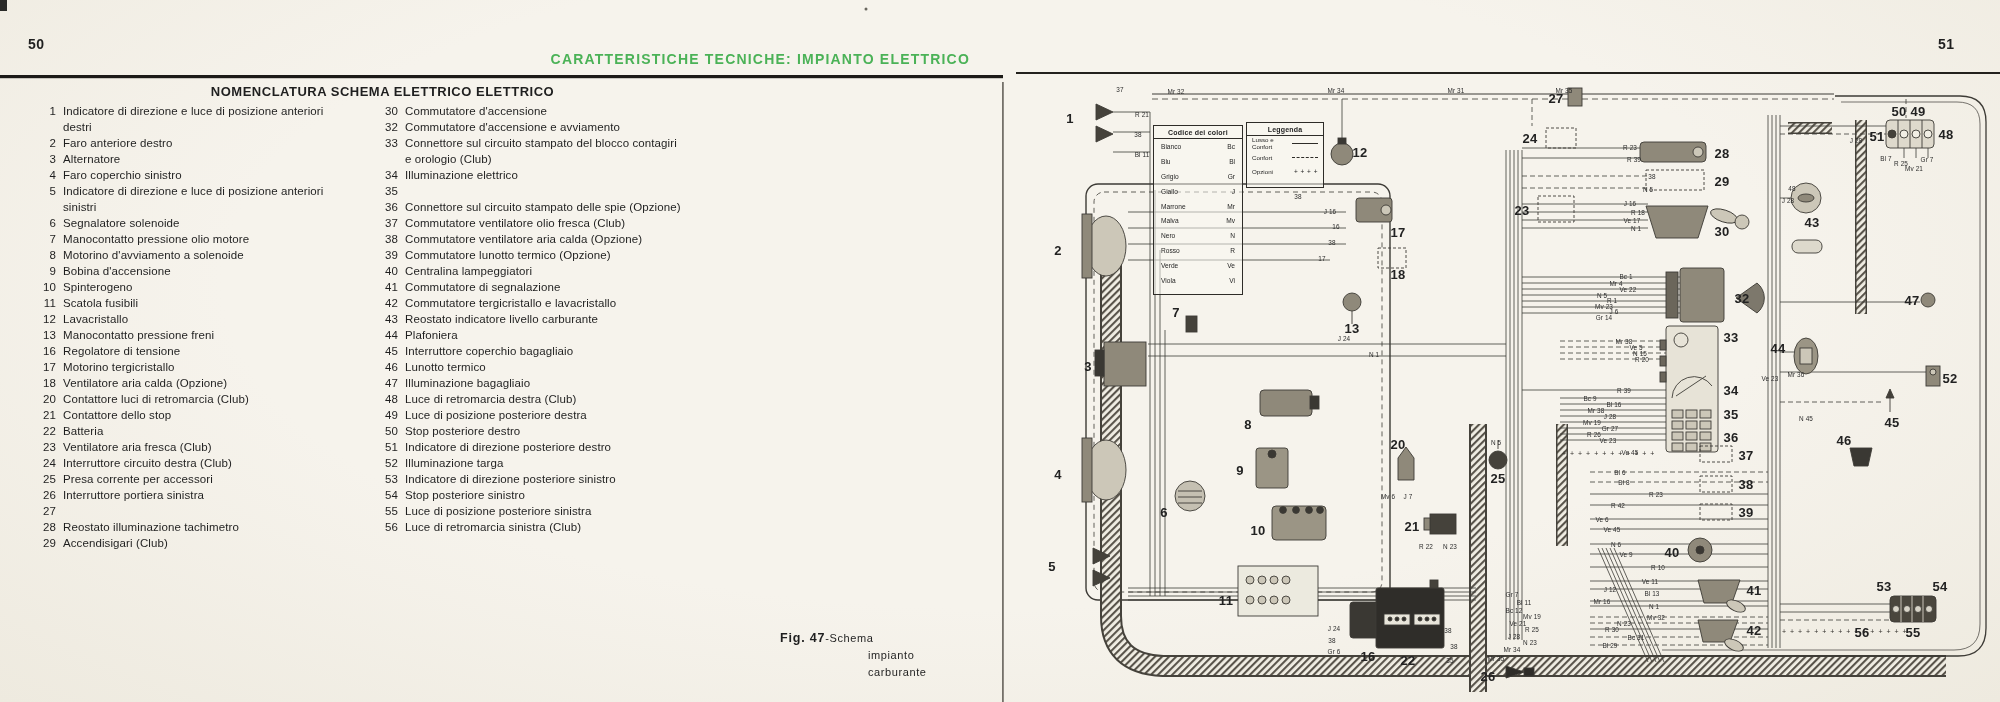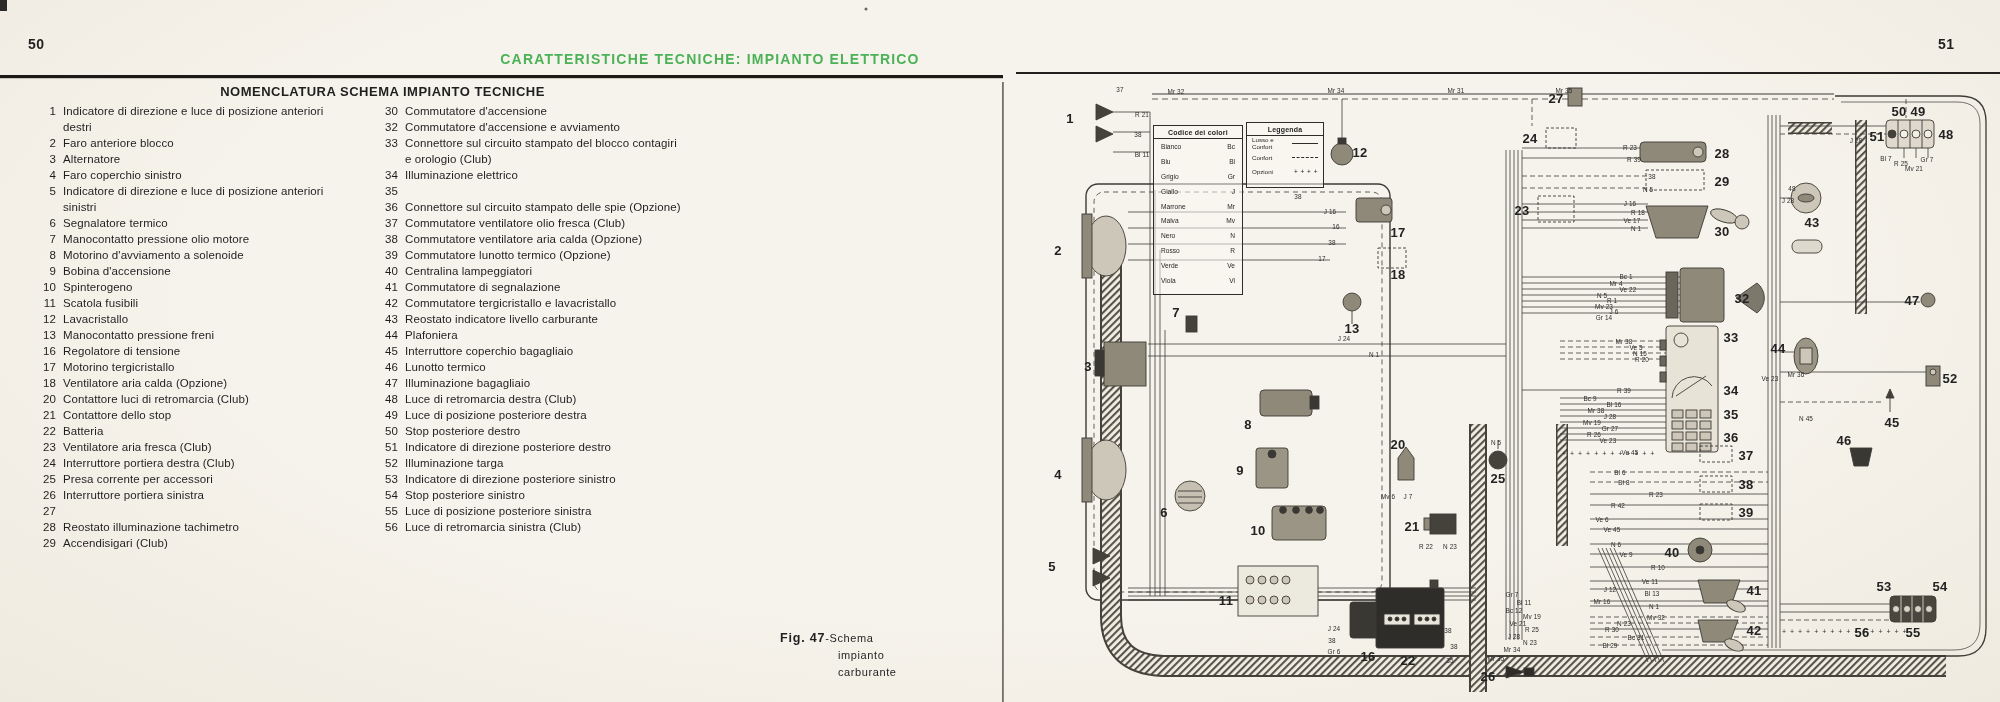--- a/index.html
+++ b/index.html
@@ -2,33 +2,33 @@
 <html><head>
 <meta charset="utf-8">
 <style>
   html,body{margin:0;padding:0;background:#d8d5cc;}
   #stage{position:relative;width:2000px;height:702px;overflow:hidden;
          background:radial-gradient(ellipse at 50% 40%, #f6f3ec 55%, #eeeadf 100%);
          font-family:"Liberation Sans", sans-serif;color:#1f1f1f;}
   .abs{position:absolute;}
   
   .pagenum{font-weight:bold;font-size:14px;letter-spacing:.5px;}
-  #green-header{left:450px;top:51px;width:520px;text-align:center;font-weight:bold;
+  #green-header{left:450px;top:51px;width:520px;text-align:right;font-weight:bold;
                 font-size:14px;letter-spacing:1.2px;}
   #nom-title{left:150px;top:84px;width:465px;text-align:center;font-weight:bold;
              font-size:13px;letter-spacing:.5px;}
   .nom-col{position:absolute;top:103px;}
   #nom-left{left:30px;width:342px;}
   #nom-right{left:372px;width:425px;}
   .nom-item{display:flex;line-height:16px;font-size:11.5px;letter-spacing:.1px;white-space:nowrap;}
   .nom-num{width:26px;text-align:right;margin-right:7px;flex:none;}
   .nom-txt div{line-height:16px;}
   #fig-caption{left:780px;top:630px;font-size:11px;letter-spacing:.6px;line-height:17px;}
   #fig-caption b{font-size:12.5px;letter-spacing:.8px;}
-  #fig-caption .cap2{margin-left:58px;}
+  #fig-caption .cap2{margin-left:88px;}
   
   .legend-box{position:absolute;border:1.6px solid #2e2c28;background:rgba(250,248,242,.55);}
   .legend-title{text-align:center;font-size:7px;font-weight:bold;letter-spacing:.2px;
                 border-bottom:1.4px solid #2e2c28;padding:3px 2px 2px;}
   .cc-row{display:flex;justify-content:space-between;align-items:center;
           padding:0 7px;font-size:6.6px;height:14.9px;}
   .lg-row{display:flex;justify-content:space-between;align-items:center;
           padding:0 5px;font-size:6.2px;height:14px;}
   .lg-sample{width:26px;flex:none;margin-left:3px;}
   .lg-solid{border-top:1.2px solid #2e2c28;height:0;}
@@ -331,34 +331,34 @@
         <circle cx="1907" cy="609" r="3.5" fill="#d8d4c8"></circle>
       <circle cx="1918" cy="609" r="3.5" fill="#d8d4c8"></circle>
         <circle cx="1929" cy="609" r="3.5" fill="#d8d4c8"></circle>
     </g>
   </svg>
 
   <div class="abs pagenum" style="left:28px;top:36px">50</div>
 
   <div class="abs" id="green-header" style="color: rgb(75, 178, 87);">CARATTERISTICHE TECNICHE: IMPIANTO ELETTRICO</div>
 
-  <div class="abs" id="nom-title">NOMENCLATURA SCHEMA IMPIANTO TECNICHE</div>
+  <div class="abs" id="nom-title">NOMENCLATURA SCHEMA ELETTRICO ELETTRICO</div>
 
   <div class="nom-col" id="nom-left">
       <div class="nom-item">
         <span class="nom-num">1</span>
         <span class="nom-txt">
           <div>Indicatore di direzione e luce di posizione anteriori</div>
           <div>destri</div>
         </span>
       </div>
       <div class="nom-item">
         <span class="nom-num">2</span>
         <span class="nom-txt">
-          <div>Faro anteriore blocco</div>
+          <div>Faro anteriore destro</div>
         </span>
       </div>
       <div class="nom-item">
         <span class="nom-num">3</span>
         <span class="nom-txt">
           <div>Alternatore</div>
         </span>
       </div>
       <div class="nom-item">
         <span class="nom-num">4</span>
@@ -369,21 +369,21 @@
       <div class="nom-item">
         <span class="nom-num">5</span>
         <span class="nom-txt">
           <div>Indicatore di direzione e luce di posizione anteriori</div>
           <div>sinistri</div>
         </span>
       </div>
       <div class="nom-item">
         <span class="nom-num">6</span>
         <span class="nom-txt">
-          <div>Segnalatore termico</div>
+          <div>Segnalatore solenoide</div>
         </span>
       </div>
       <div class="nom-item">
         <span class="nom-num">7</span>
         <span class="nom-txt">
           <div>Manocontatto pressione olio motore</div>
         </span>
       </div>
       <div class="nom-item">
         <span class="nom-num">8</span>
@@ -459,21 +459,21 @@
       </div>
       <div class="nom-item">
         <span class="nom-num">23</span>
         <span class="nom-txt">
           <div>Ventilatore aria fresca (Club)</div>
         </span>
       </div>
       <div class="nom-item">
         <span class="nom-num">24</span>
         <span class="nom-txt">
-          <div>Interruttore portiera destra (Club)</div>
+          <div>Interruttore circuito destra (Club)</div>
         </span>
       </div>
       <div class="nom-item">
         <span class="nom-num">25</span>
         <span class="nom-txt">
           <div>Presa corrente per accessori</div>
         </span>
       </div>
       <div class="nom-item">
         <span class="nom-num">26</span>

